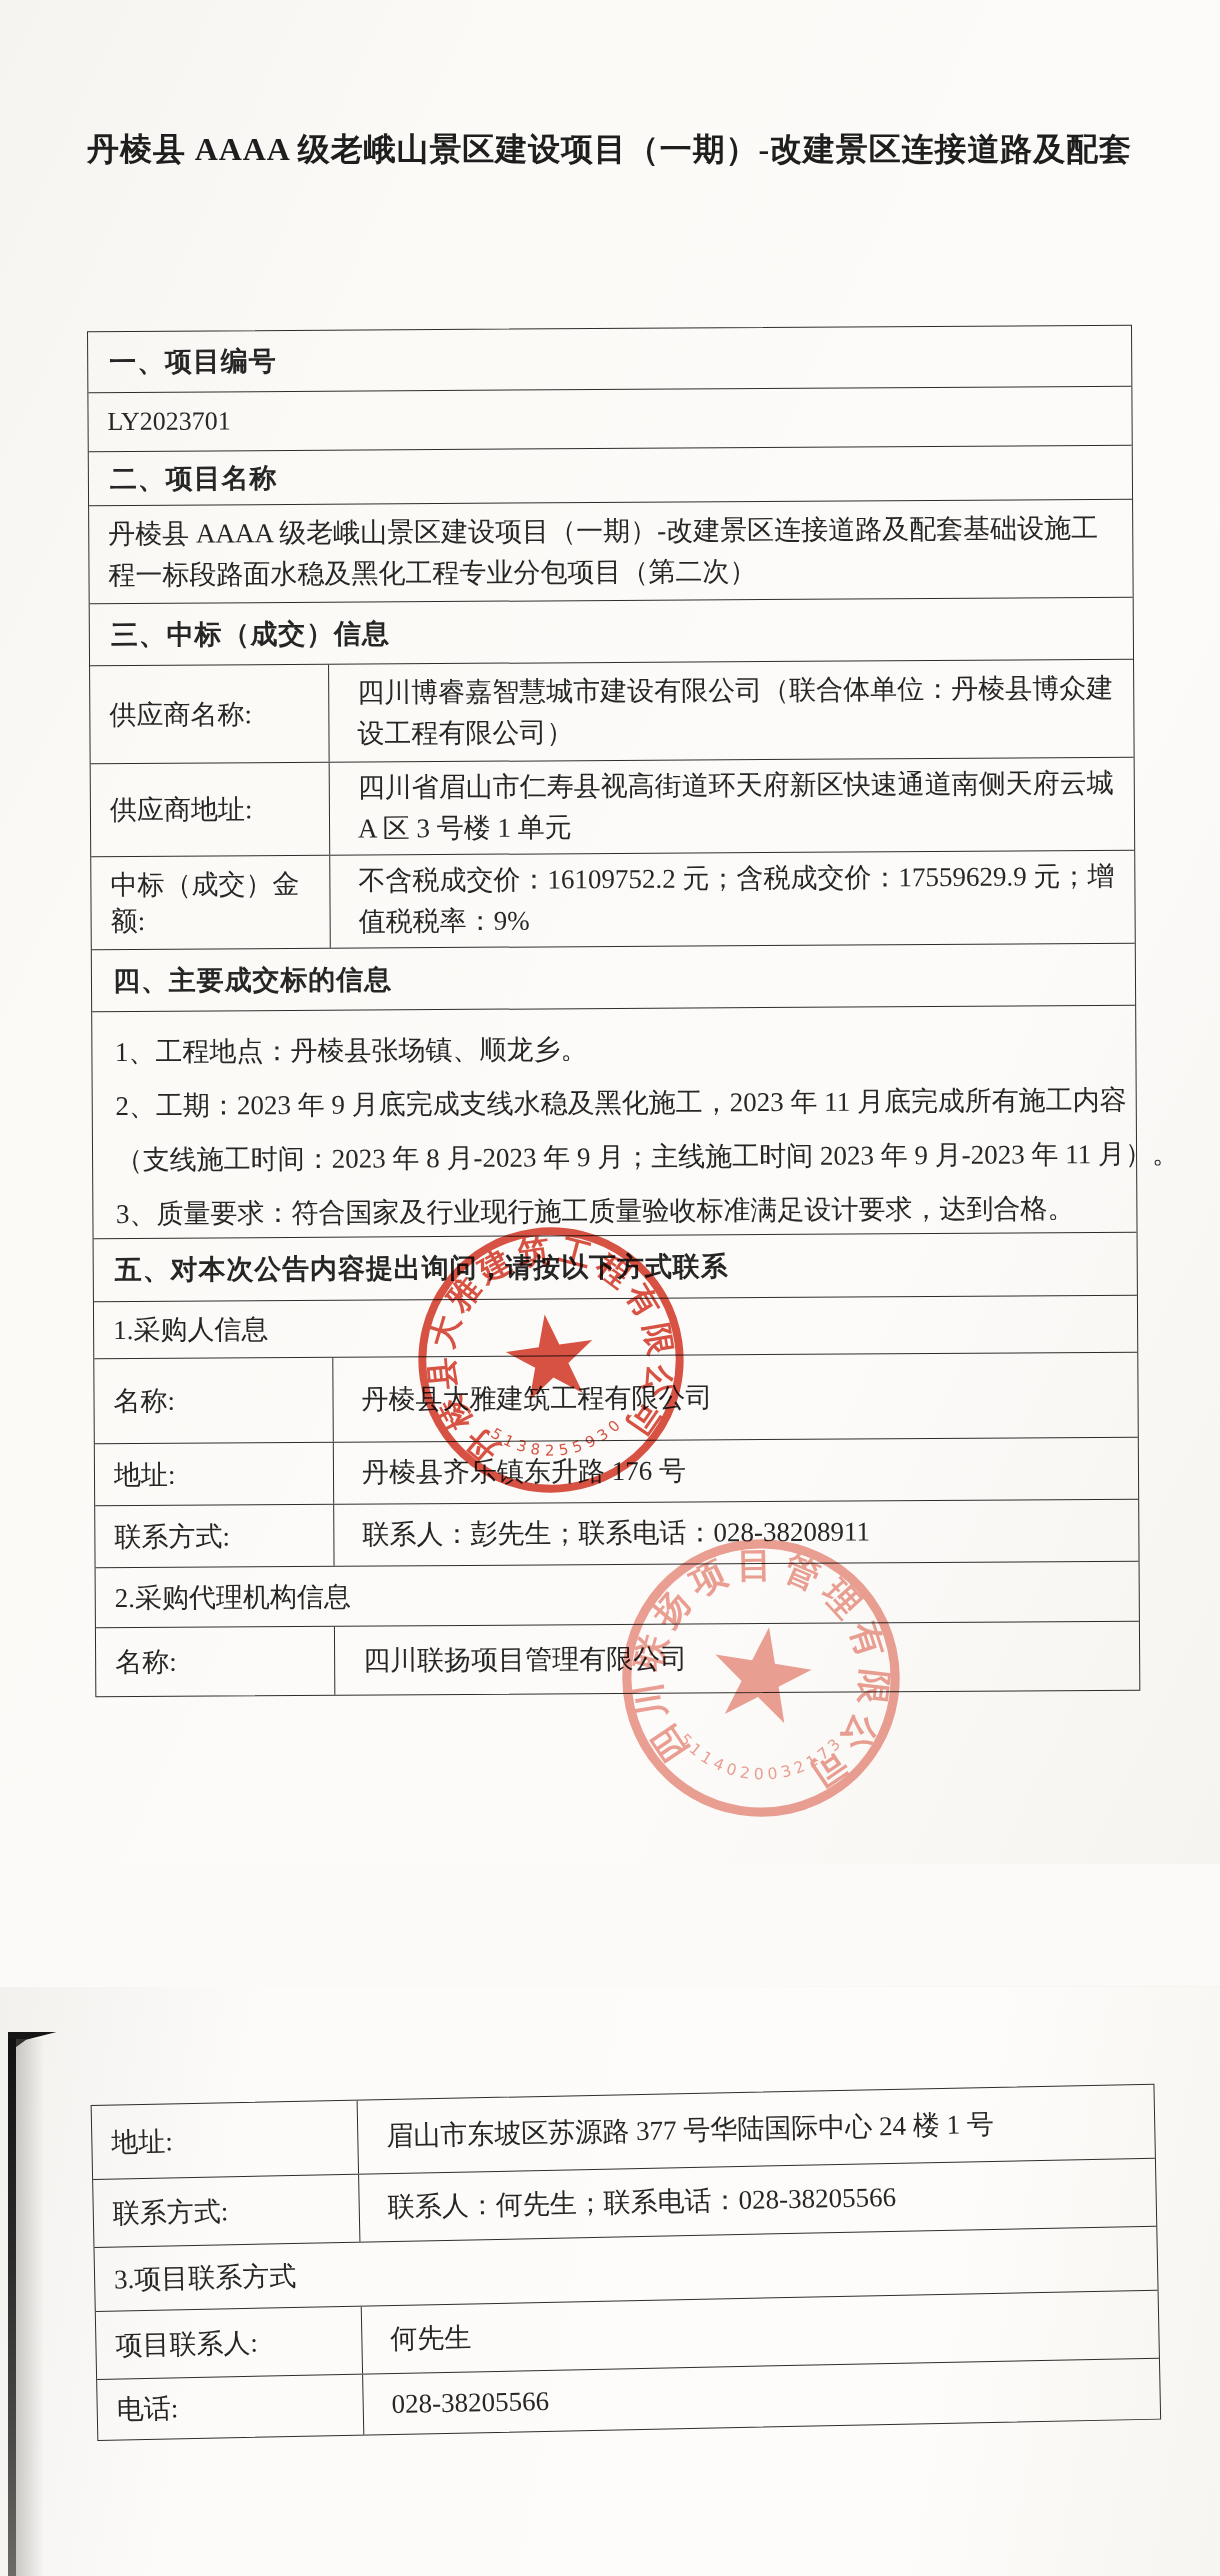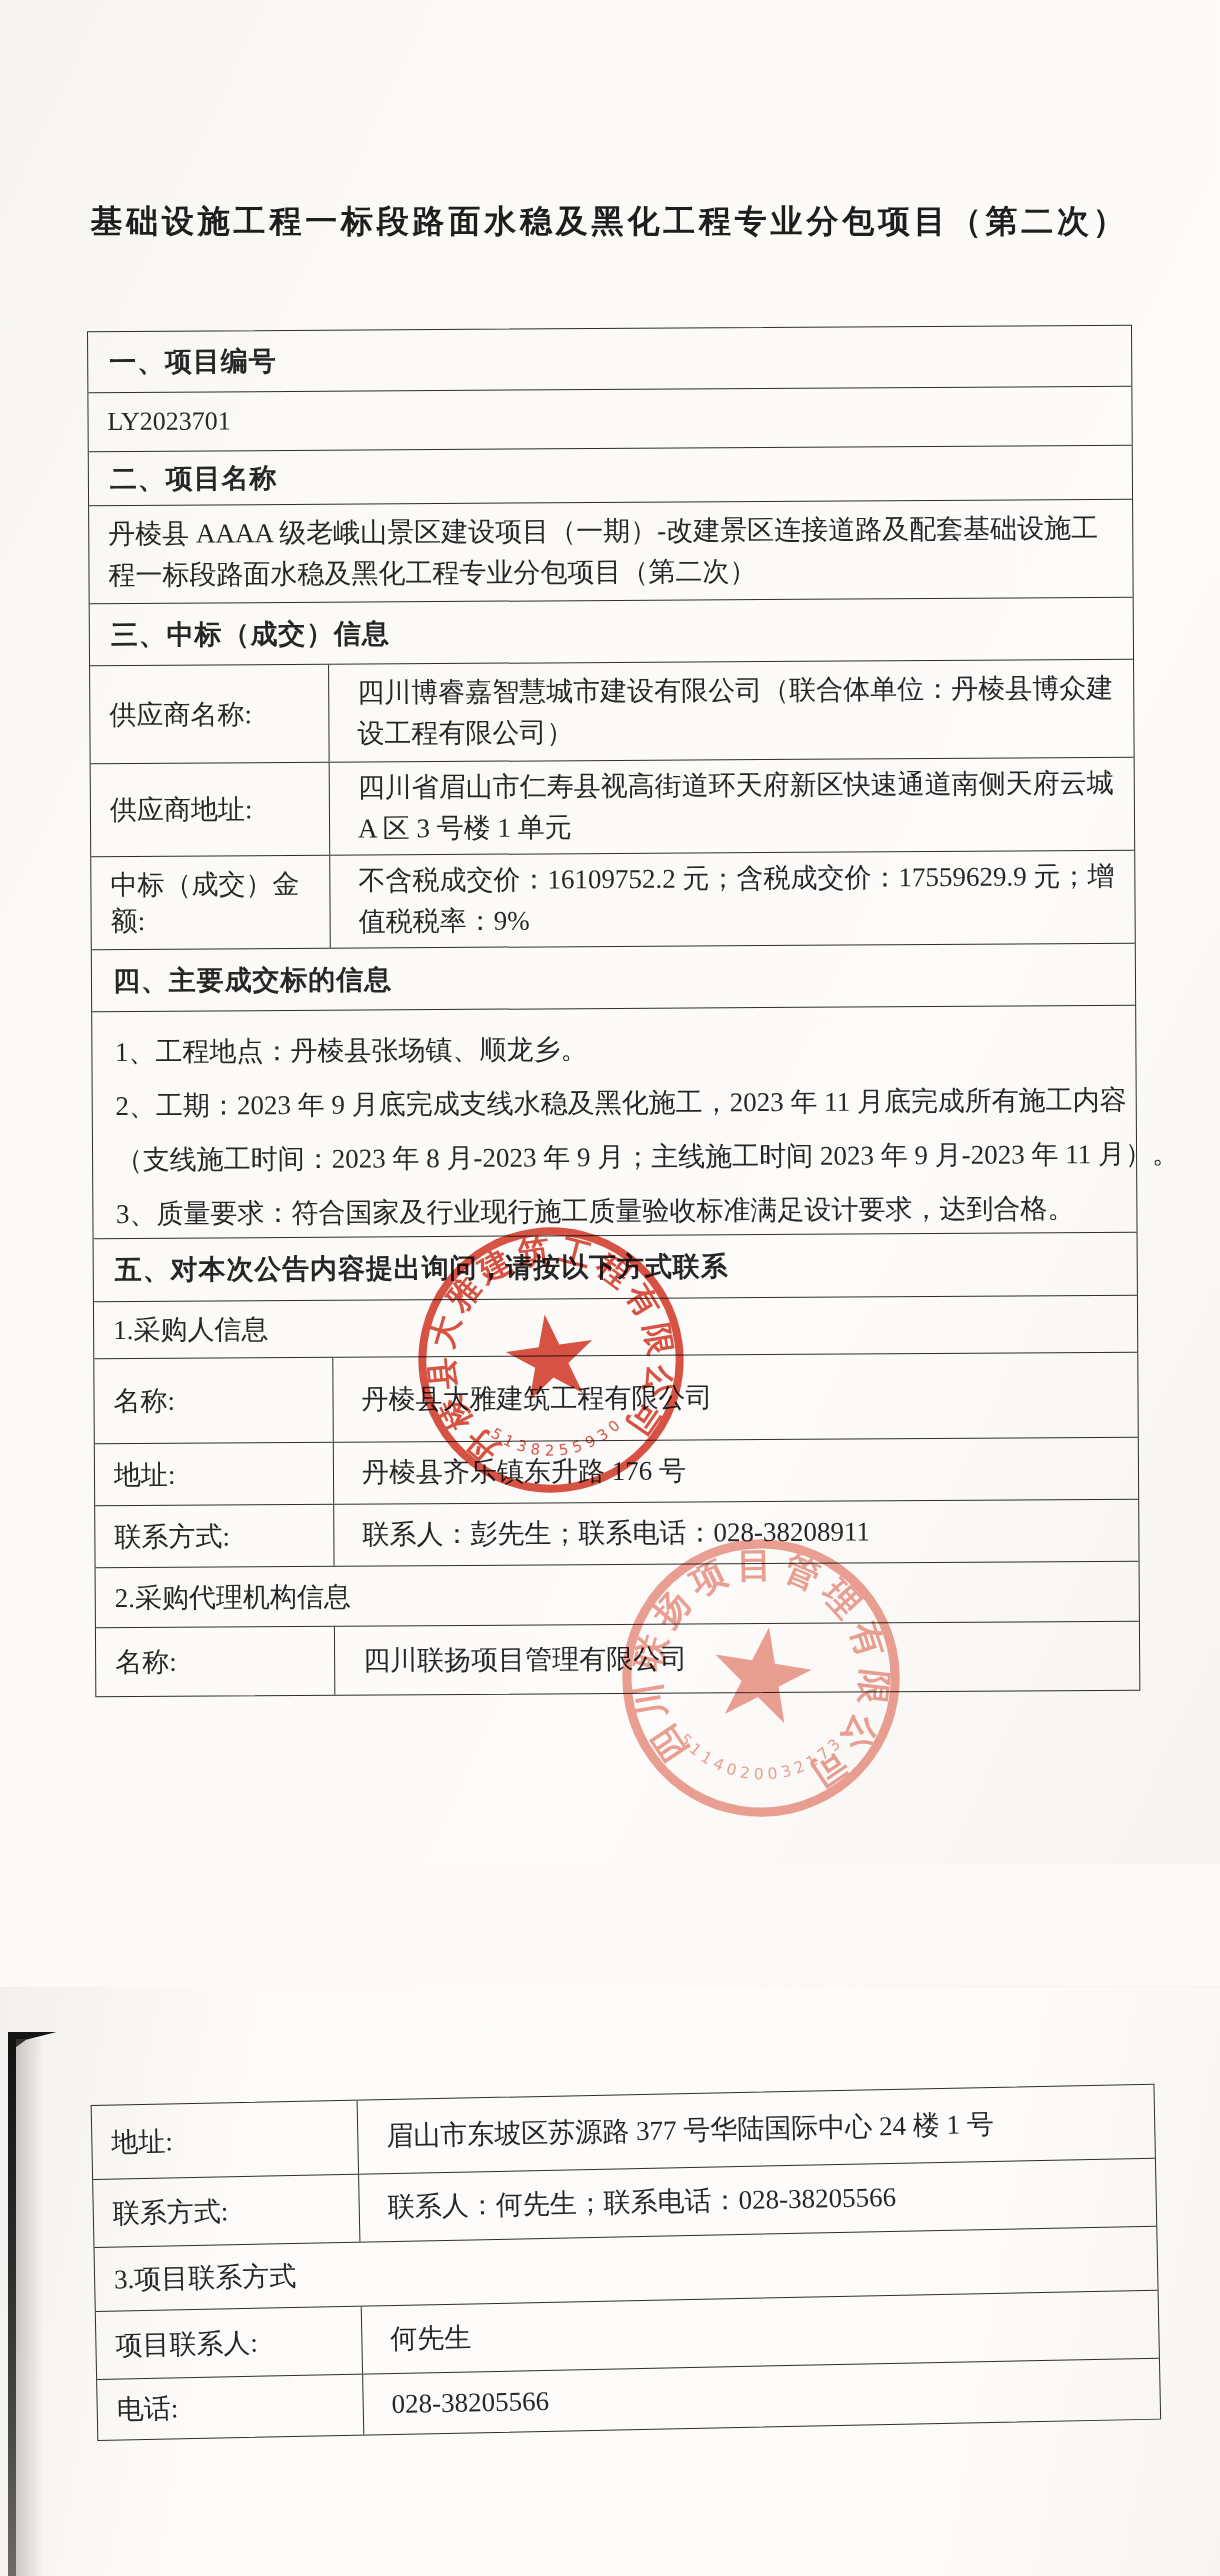--- a/index.html
+++ b/index.html
@@ -53,21 +53,21 @@
 
 <div id="canvas">
   <div class="page1"></div>
   <div class="gap"></div>
   <div class="page2"></div>
 
   <div class="edge-corner"></div>
   <div class="edge-bar"></div>
   <div class="edge-soft"></div>
 
-  <div id="title2" class="title-line">基础设施工程一标段路面水稳及黑化工程专业分包项目（第二次）</div>
+  <div id="title1" class="title-line">丹棱县 AAAA 级老峨山景区建设项目（一期）-改建景区连接道路及配套</div>
 
   <div id="table1" class="doc-table">
     <div class="trow first sec-header" style="height:60px;">一、项目编号</div>
     <div class="trow single-val" style="height:59px;">LY2023701</div>
     <div class="trow sec-header" style="height:54px;">二、项目名称</div>
     <div class="trow" style="height:98px;">
       <div class="pair-value" style="padding-left:19px;">丹棱县 AAAA 级老峨山景区建设项目（一期）-改建景区连接道路及配套基础设施工程一标段路面水稳及黑化工程专业分包项目（第二次）</div>
     </div>
     <div class="trow sec-header" style="height:62px;">三、中标（成交）信息</div>
     <div class="trow" style="height:98px;">

